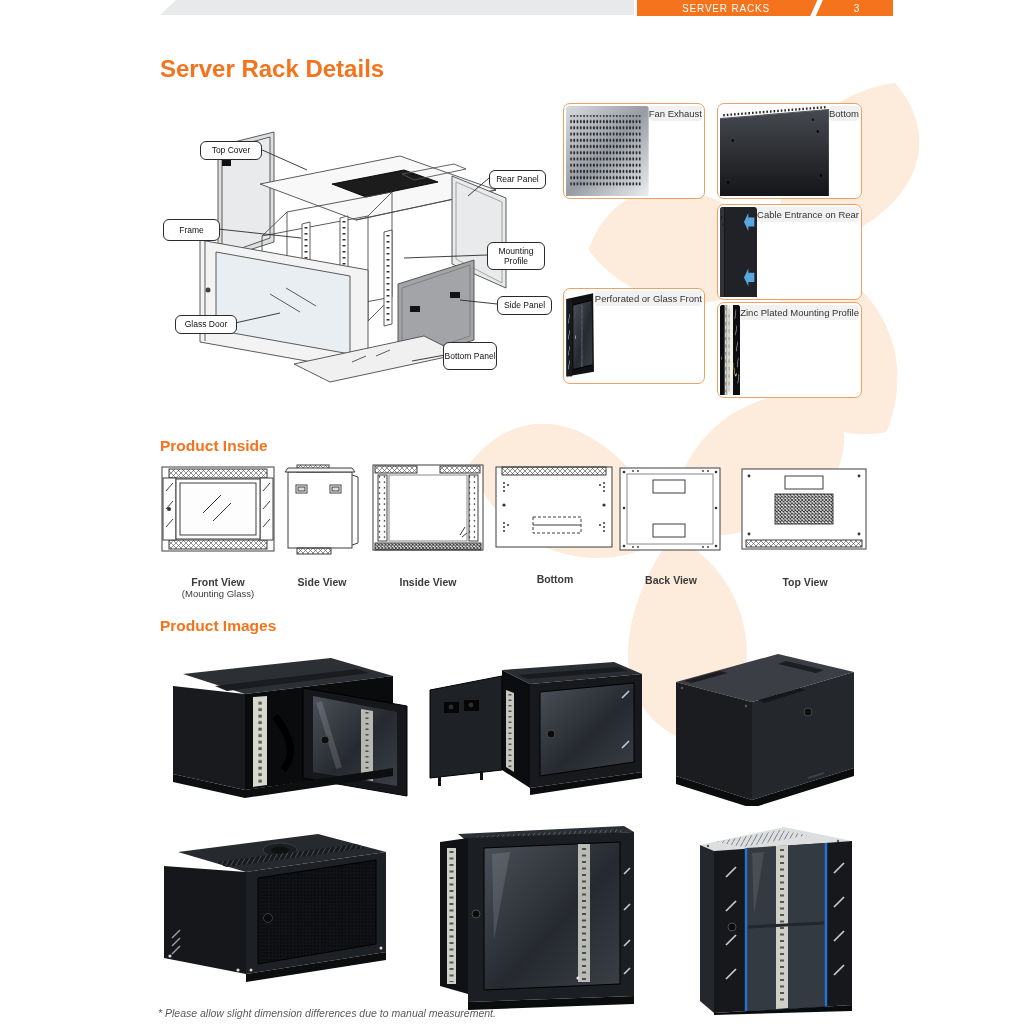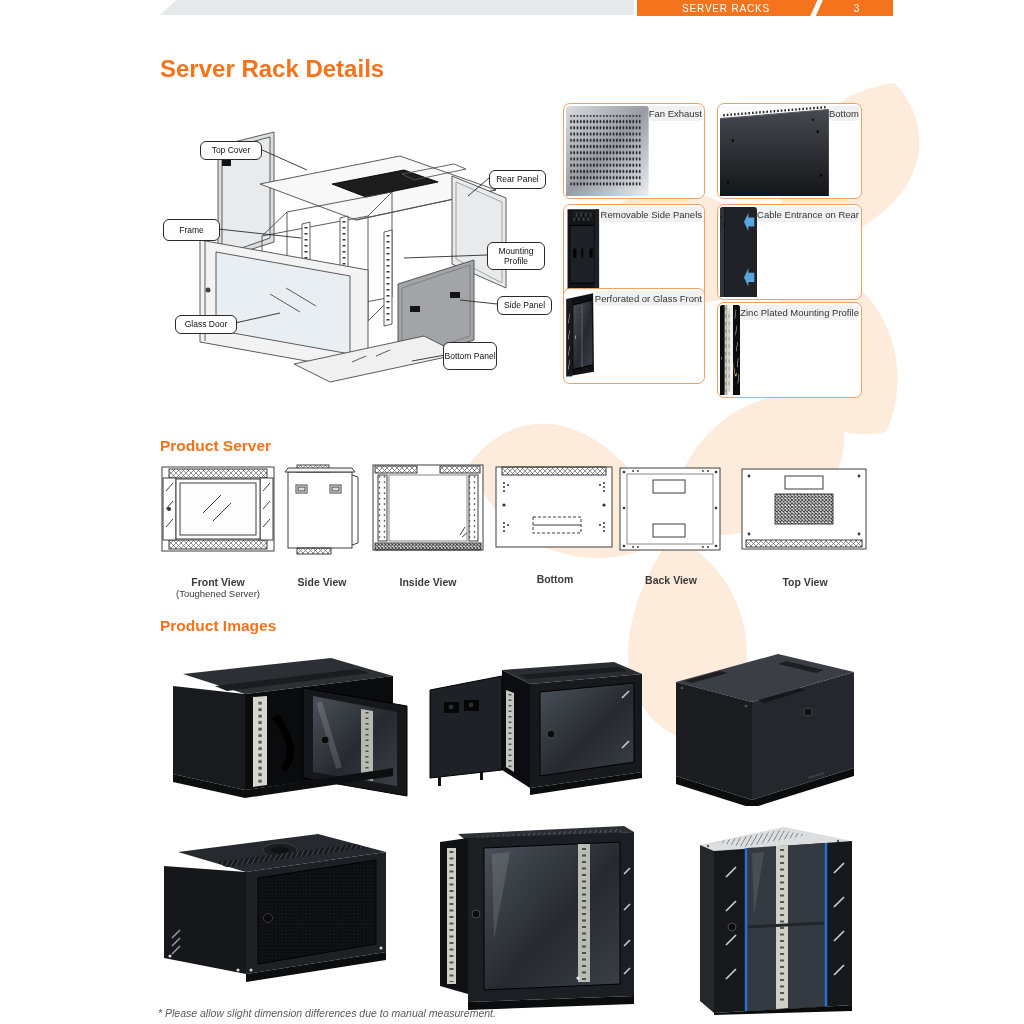--- a/index.html
+++ b/index.html
@@ -188,36 +188,20 @@
         <circle cx="16" cy="30" r="1.3" fill="#000"></circle>
           <circle cx="122" cy="22" r="1.3" fill="#000"></circle>
         <circle cx="10" cy="66" r="1.3" fill="#000"></circle>
           <circle cx="126" cy="60" r="1.3" fill="#000"></circle>
         <circle cx="116" cy="12" r="1.1" fill="#000"></circle>
       </svg>
     </div>
     <div class="fcap">Bottom</div>
   </div>
 
-  <div class="abs fcard" style="left:563px;top:204px">
-    <div class="fphoto">
-      <svg viewBox="0 0 136 78" preserveAspectRatio="none">
-        <rect width="136" height="78" fill="#fff"></rect>
-        <polygon points="6,2 130,2 130,72 6,72" fill="#131417"></polygon>
-        <polygon points="116,2 130,2 130,72 110,72" fill="#1e2125"></polygon>
-        <rect x="26" y="4" width="78" height="8" fill="#0a0a0c"></rect>
-        <rect x="26" y="4" width="78" height="8" fill="url(#pVentL)"></rect>
-        <rect x="18" y="16" width="92" height="50" fill="#1e2125" stroke="#000"></rect>
-        <circle cx="64" cy="40" r="5.5" fill="#08090a" stroke="#2e2e2e"></circle>
-        <rect x="28" y="36" width="13" height="8" rx="1" fill="#040404"></rect>
-        <rect x="92" y="36" width="13" height="8" rx="1" fill="#040404"></rect>
-      </svg>
-    </div>
-    <div class="fcap">Removable Side Panels</div>
-  </div>
 
   <div class="abs fcard" style="left:717px;top:204px;width:145px">
     <div class="fphoto">
       <svg viewBox="0 0 136 78" preserveAspectRatio="none">
         <rect width="136" height="78" fill="#212227"></rect>
         <rect width="16" height="78" fill="#313338"></rect>
         <line x1="16" y1="0" x2="16" y2="78" stroke="#000" stroke-width="1.5"></line>
         <circle cx="6" cy="9" r="1.2" fill="#0c0c0c"></circle>
           <circle cx="11" cy="15" r="1.2" fill="#0c0c0c"></circle>
         <polygon points="126,9 104,9 104,5 88,13 104,21 104,17 126,17" fill="#58a6dd"></polygon>
@@ -267,21 +251,21 @@
             <line x1="115" y1="54" x2="123" y2="46"></line>
           <line x1="120" y1="68" x2="128" y2="60"></line>
         </g>
         <path d="M90 50 q 10 16 24 9" stroke="#c9d23f" stroke-width="1.6" fill="none"></path>
         <circle cx="98" cy="57" r="2.4" fill="#b98a2c" stroke="#7a5a18"></circle>
       </svg>
     </div>
     <div class="fcap">Zinc Plated Mounting Profile</div>
   </div>
 
-  <div class="abs h2 z2" style="left:160px;top:437px">Product Server</div>
+  <div class="abs h2 z2" style="left:160px;top:437px">Product Inside</div>
 
   <div class="dfig" style="left:150px;width:136px">
     <svg width="114" height="93" viewBox="0 0 114 93">
       <g fill="#fff" stroke="#3f3f3f" stroke-width="1">
         <rect x="1" y="4" width="112" height="84"></rect>
         <rect x="8" y="6" width="98" height="9" fill="url(#pX)"></rect>
         <rect x="8" y="77" width="98" height="9" fill="url(#pX)"></rect>
         <rect x="2" y="15" width="13" height="62"></rect>
           <rect x="99" y="15" width="13" height="62"></rect>
         <g stroke="#3f3f3f">
@@ -293,21 +277,21 @@
             <line x1="102" y1="64" x2="109" y2="56"></line>
           </g>
         <rect x="15" y="16" width="84" height="60"></rect>
         <rect x="19" y="20" width="76" height="52" fill="#fdfdfd"></rect>
         <line x1="42" y1="50" x2="60" y2="32"></line>
           <line x1="52" y1="58" x2="70" y2="40"></line>
         <circle cx="8" cy="46" r="2" fill="#333" stroke="none"></circle>
       </g>
     </svg>
     <div class="dcap">Front View</div>
-    <div class="dsub">(Toughened Server)</div>
+    <div class="dsub">(Mounting Glass)</div>
   </div>
 
   <div class="dfig" style="left:282px;width:80px">
     <svg width="78" height="93" viewBox="0 0 78 93">
       <g fill="#fff" stroke="#3f3f3f" stroke-width="1">
         <rect x="5" y="9" width="64" height="76"></rect>
         <rect x="14" y="2" width="32" height="7" fill="url(#pX)"></rect>
         <polygon points="2,9 72,9 69,5 5,5" fill="#f4f4f4"></polygon>
         <rect x="13" y="22" width="11" height="8"></rect>
           <rect x="47" y="22" width="11" height="8"></rect>

